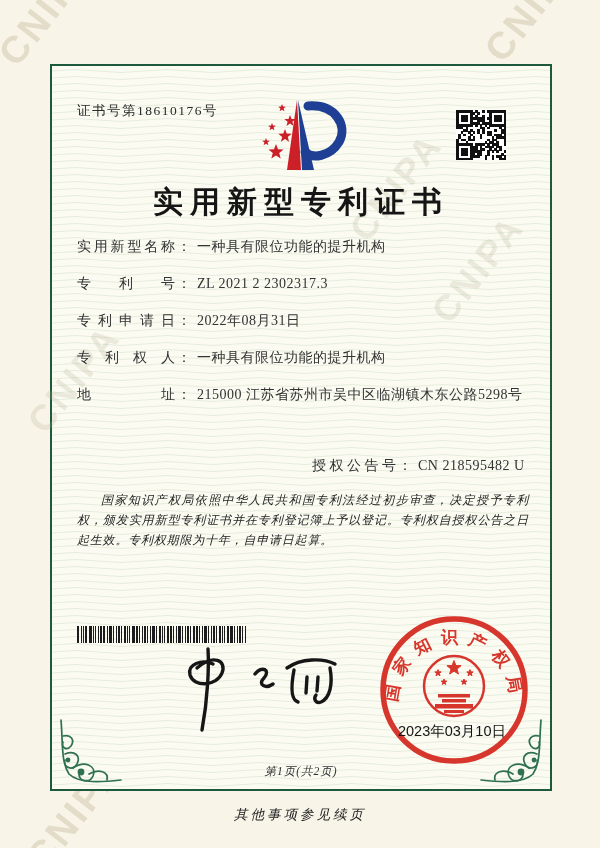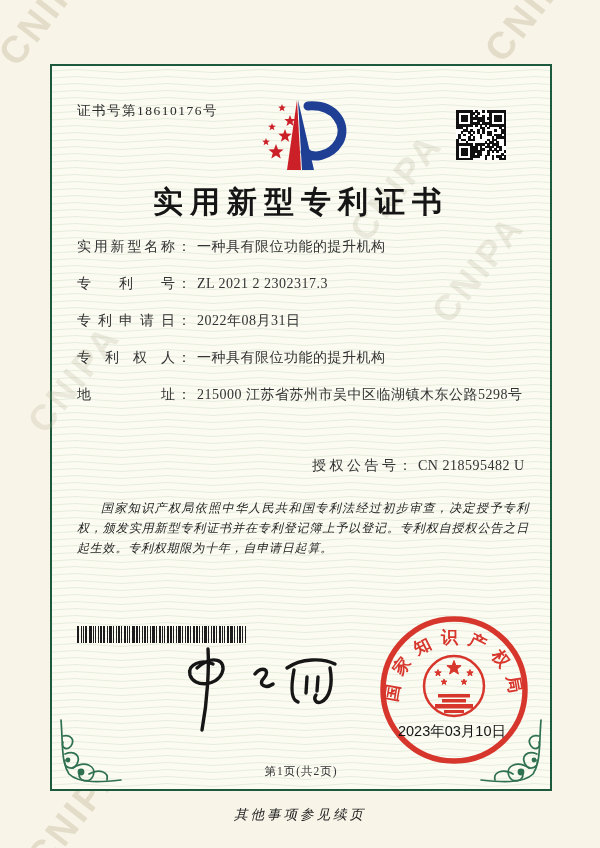--- a/index.html
+++ b/index.html
@@ -55,34 +55,34 @@
   .fvalue{letter-spacing:0.5px;}
   .grant-row{position:absolute;left:25px;top:391px;width:460px;font-size:14px;color:#333;white-space:nowrap;}
   .grant-right{position:absolute;left:235px;top:0;}
   .grant-right .flabel{width:84px;}
   
   .paras{
     position:absolute;left:25px;top:424px;width:452px;
     font-size:12px;line-height:20px;color:#242424;
     font-style:italic;letter-spacing:0.8px;
   }
-  .paras p{margin:8px 0 7px 0;text-indent:2em;text-align:justify;}
+  .paras p{margin:0 0 7px 0;text-indent:2em;text-align:justify;}
   
   .barcode{
     position:absolute;left:25px;top:560px;width:170px;height:17px;
     overflow:hidden;white-space:nowrap;font-size:0;
   }
   .barcode i{display:inline-block;height:17px;background:#1c1c1c;}
   .signer{position:absolute;left:35px;top:601px;font-size:14.5px;color:#222;}
   .signer div{margin-bottom:11px;letter-spacing:2px;}
   .signature{position:absolute;left:115px;top:578px;}
   .seal{position:absolute;left:322px;top:544px;}
   .page-no{
     position:absolute;left:0;top:698px;width:100%;text-align:center;
-    font-size:11.5px;color:#333;letter-spacing:1px;
+    font-size:11.5px;color:#333;letter-spacing:1px;font-style:italic;
   }
   .corner{position:absolute;z-index:4;}
   .corner.bl{left:3px;top:644px;}
   .corner.br{right:3px;top:644px;transform:scaleX(-1);}
   
   .note{
     position:absolute;left:0;top:806px;width:100%;text-align:center;
     font-size:13.5px;color:#222;font-style:italic;letter-spacing:3px;z-index:2;
   }
 </style>

